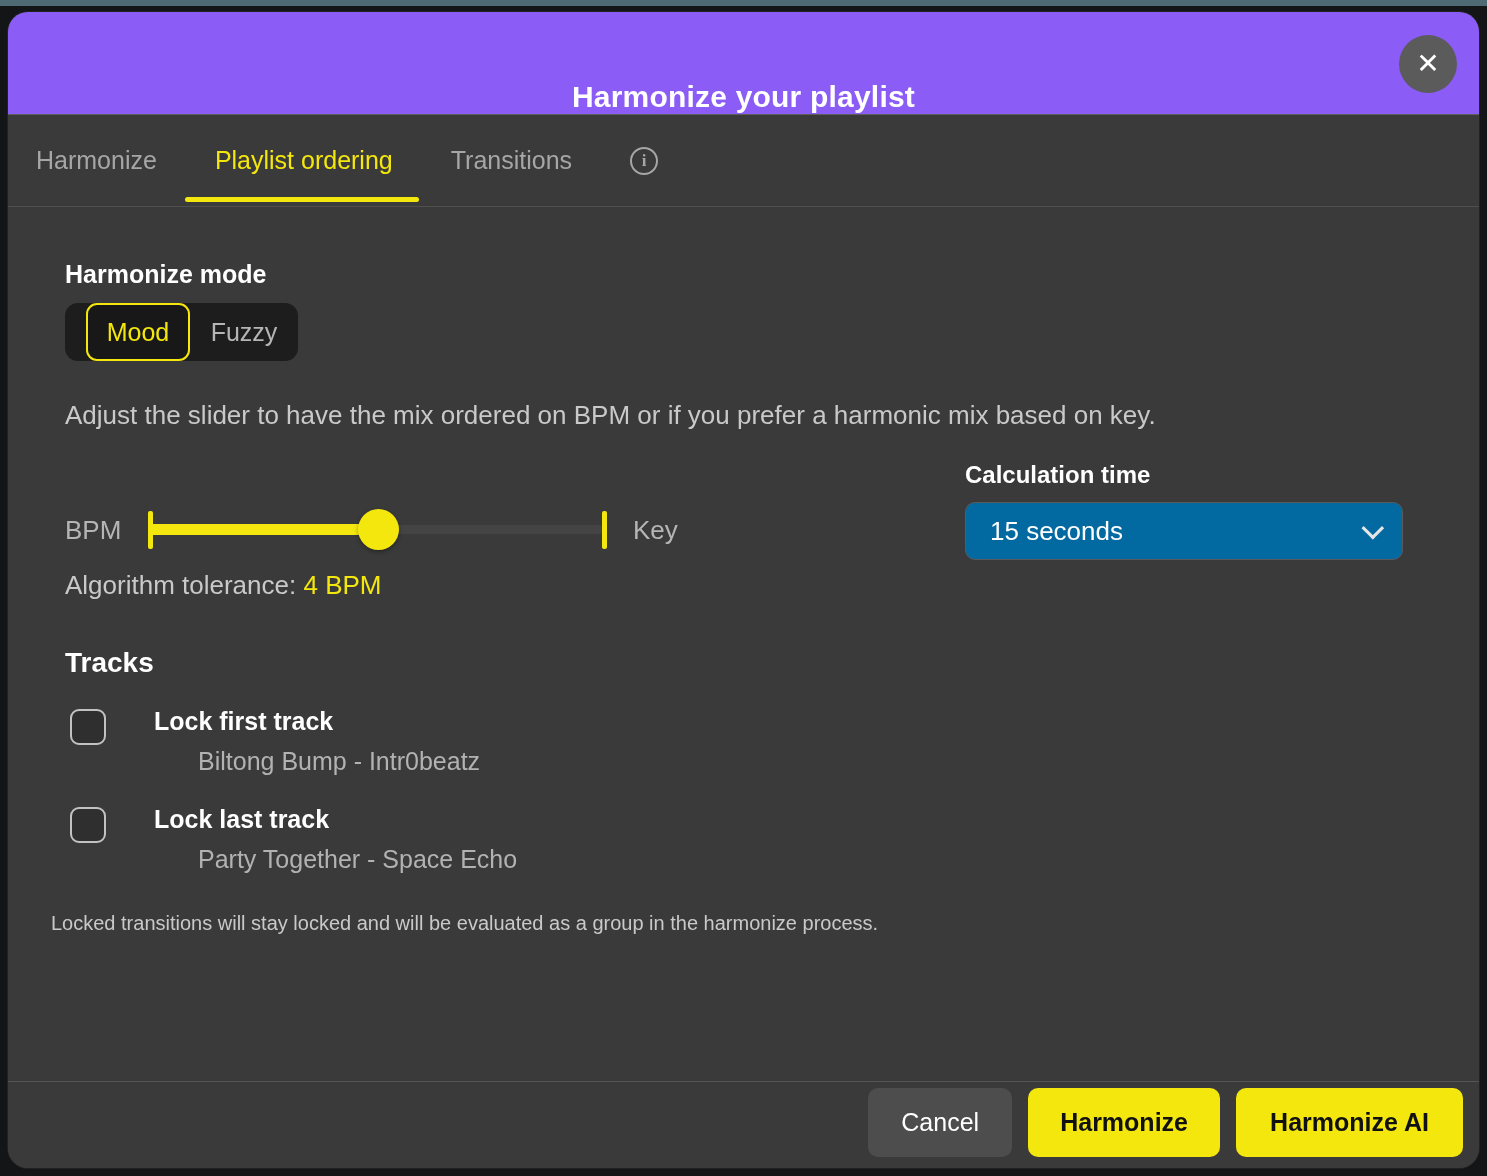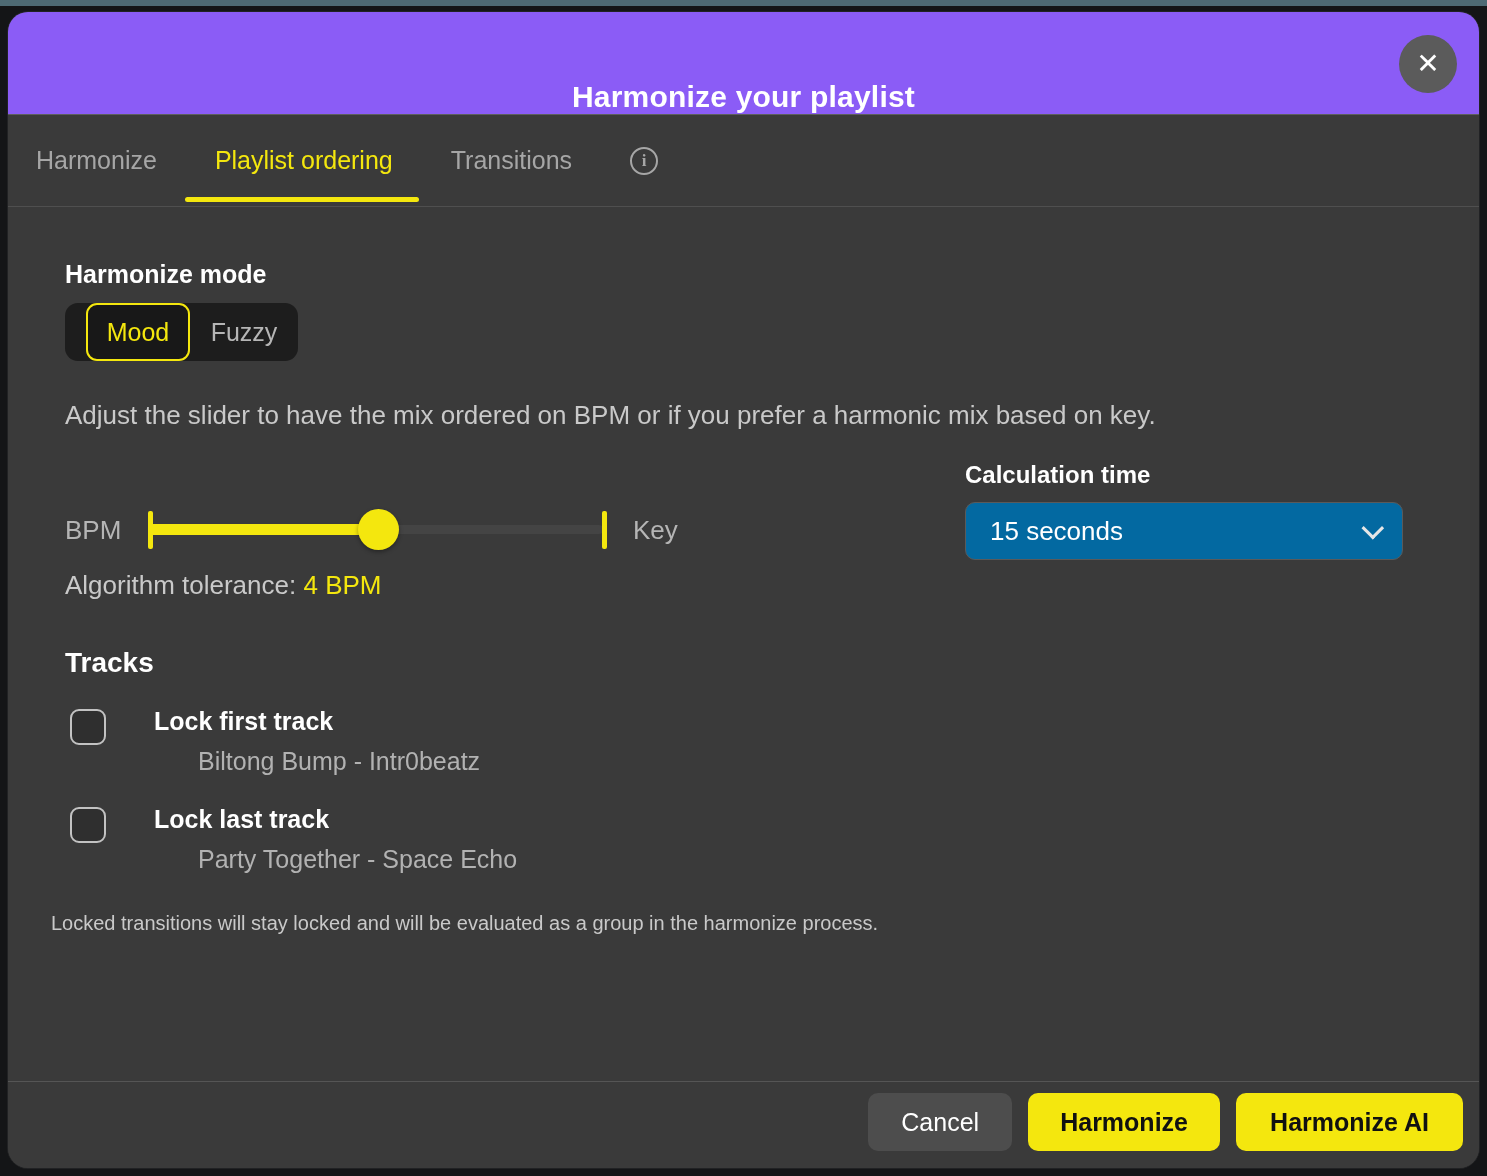--- a/index.html
+++ b/index.html
@@ -112,21 +112,21 @@
   .track-sub   { position:absolute; left:89px; top:40px; color:#b2b2b2; font-size:25px; white-space:nowrap;margin-left:44px; }
 
   .note { position:absolute; left:43px; top:705px; width:1360px; color:#c9c9c9; font-size:20px; }
 
   
   .modal-footer {
     flex:0 0 87px; border-top:1px solid #555555; background:#3a3a3a;
     display:flex; align-items:center; justify-content:flex-end; gap:16px; padding:0 16px 6px 0;
   }
   .btn {
-    height:58px; border:none; border-radius:10px; font-size:25px; cursor:pointer;
+    height:69px; border:none; border-radius:10px; font-size:25px; cursor:pointer;
     font-family:"Liberation Sans", sans-serif; padding:0 32px;
   }
   .btn-cancel { background:#4d4d4d; color:#ffffff; min-width:144px; }
   .btn-yellow { background:#f4e70e; color:#111111; font-weight:700; }
   .btn-harmonize { min-width:191px; }
   .btn-harmonize-ai { min-width:227px; }
 </style>
 </head>
 <body>
 

